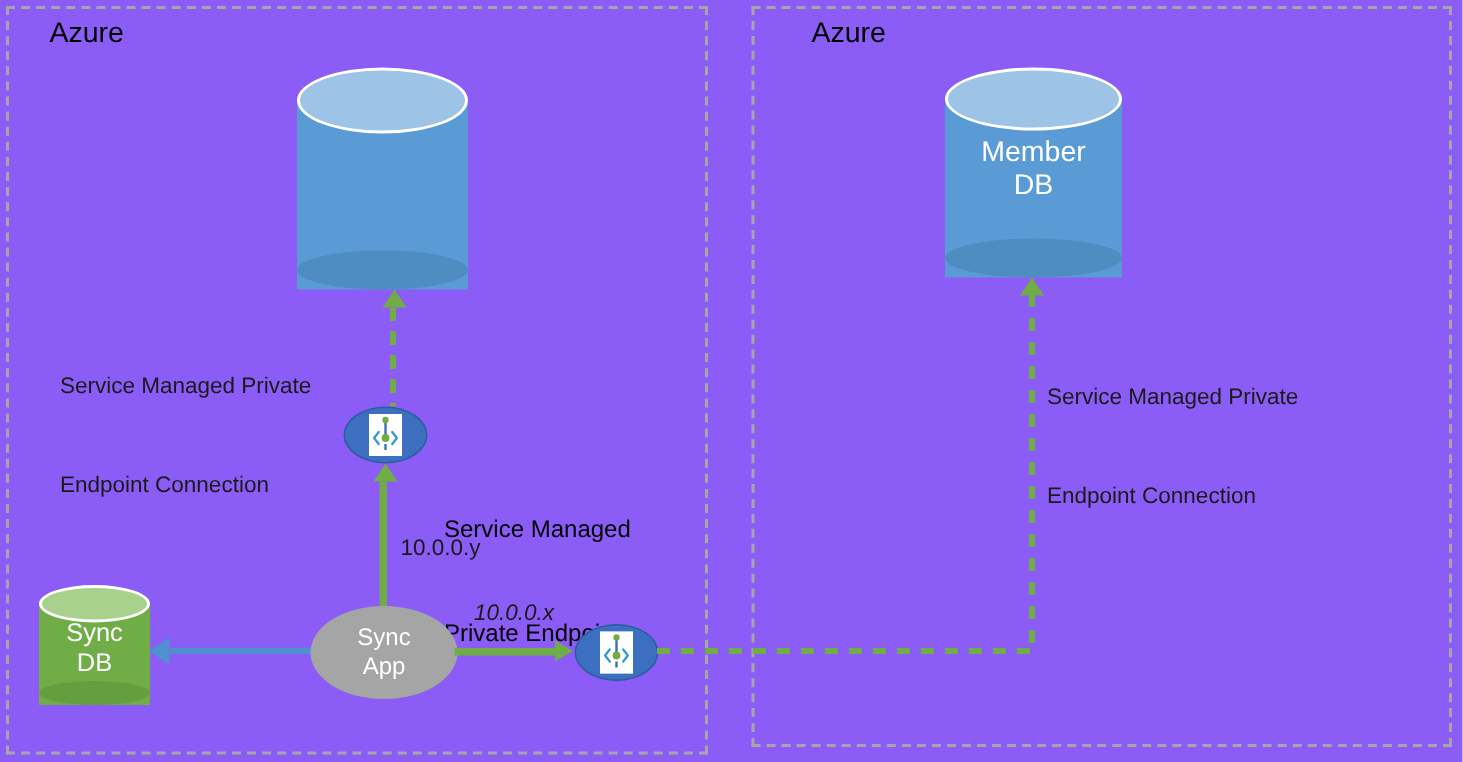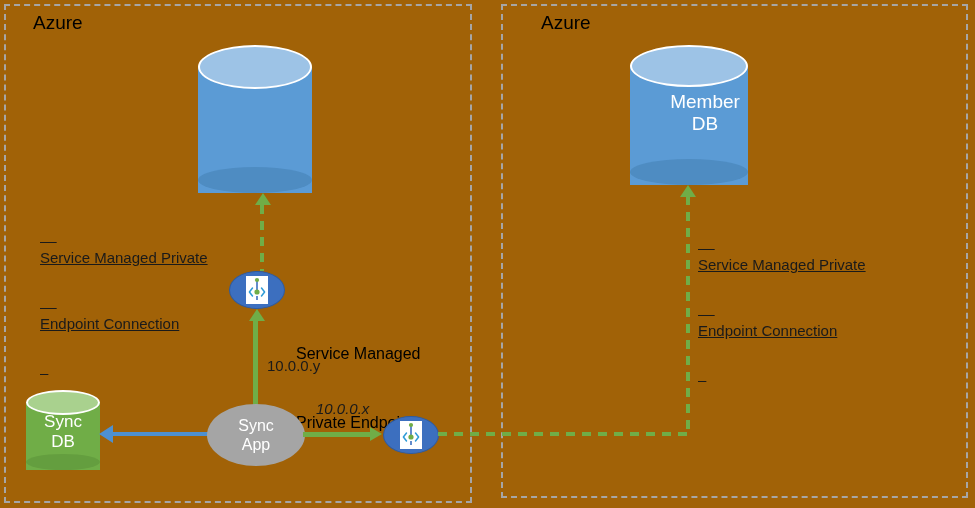--- a/index.html
+++ b/index.html
@@ -9,21 +9,21 @@
     background: #ffffff;
   }
   body {
     font-family: "Liberation Sans", sans-serif;
     -webkit-font-smoothing: antialiased;
   }
   #canvas {
     position: relative;
     width: 975px;
     height: 508px;
-    background: #a16207;
+    background: #8b5cf6;
     overflow: hidden;
   }
   .abs { position: absolute; }
 
   
   .azure-box {
     border: 2px dashed #A6A6A6;
     background: transparent;
     box-sizing: border-box;
   }
@@ -67,21 +67,21 @@
   }
 
   
   #hub-db { left: 198px; top: 45px; width: 114px; height: 148px; }
   #hub-db .cyl-body      { top: 22px; width: 114px; height: 126px; background: #5B9BD5; }
   #hub-db .cyl-bottomcap { top: 122px; width: 114px; height: 26px; background: #4E8CC2; }
   #hub-db .cyl-top       { top: 0px;  width: 114px; height: 44px; background: #9DC3E6; border: 2px solid #ffffff; box-sizing: border-box; }
   #hub-db .cyl-label     { top: 60px; font-size: 20px; }
 
   
-  #member-db { left: 630px; top: 45px; width: 118px; height: 140px; padding-left: 32px; }
+  #member-db { left: 630px; top: 45px; width: 118px; height: 140px; }
   #member-db .cyl-body      { top: 21px; width: 118px; height: 119px; background: #5B9BD5; }
   #member-db .cyl-bottomcap { top: 114px; width: 118px; height: 26px; background: #4E8CC2; }
   #member-db .cyl-top       { top: 0px;  width: 118px; height: 42px; background: #9DC3E6; border: 2px solid #ffffff; box-sizing: border-box; }
   #member-db .cyl-label     { top: 46px; font-size: 19px; }
 
   
   #sync-db { left: 26px; top: 390px; width: 74px; height: 80px; }
   #sync-db .cyl-body      { top: 12px; width: 74px; height: 68px; background: #70AD47; }
   #sync-db .cyl-bottomcap { top: 64px; width: 74px; height: 16px; background: #649E3F; }
   #sync-db .cyl-top       { top: 0px;  width: 74px; height: 25px; background: #A9D18E; border: 2px solid #ffffff; box-sizing: border-box; }
@@ -153,21 +153,20 @@
     border-bottom: 9px solid transparent;
     border-right: 14px solid #4E90D0;
   }
 
   
   .caption {
     font-size: 15px;
     color: #1a1a1a;
     line-height: 22px;
     white-space: pre;
-    text-decoration: underline;
   }
   .caption-bold {
     font-size: 16px;
     color: #000000;
     font-weight: normal;
     line-height: 23px;
     white-space: pre;
   }
   .ip-label {
     font-size: 15px;

